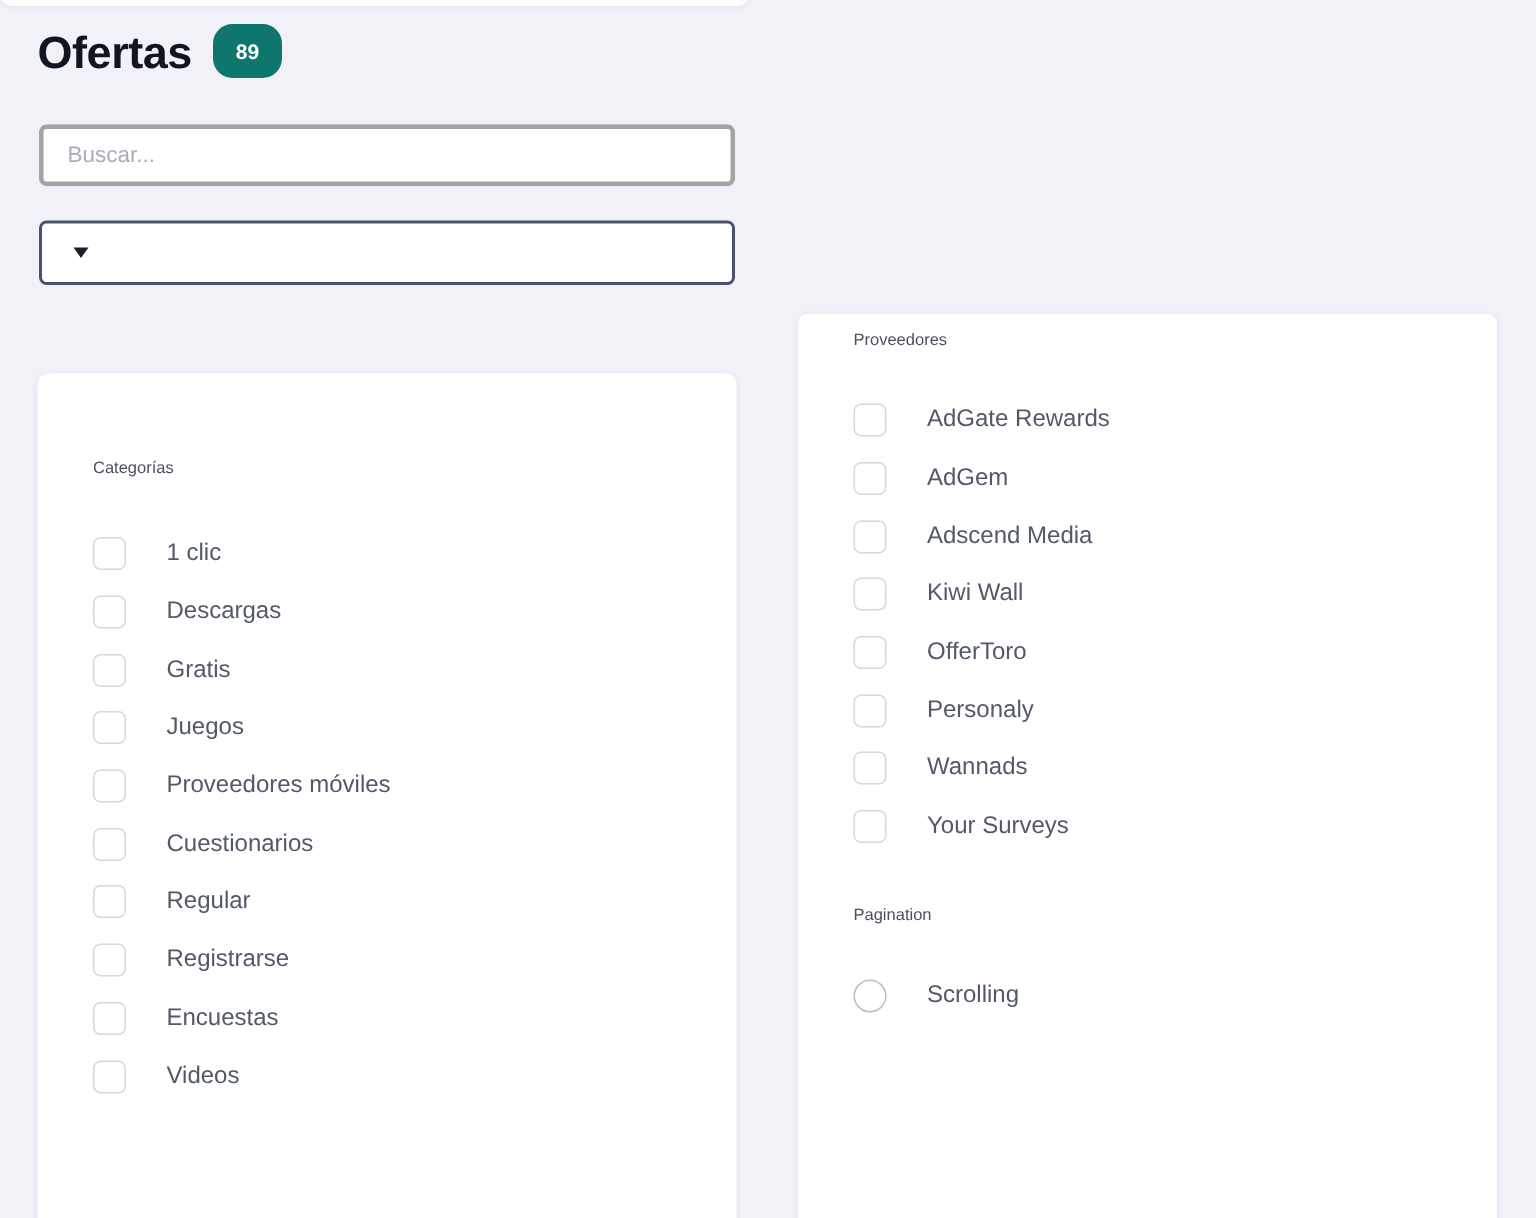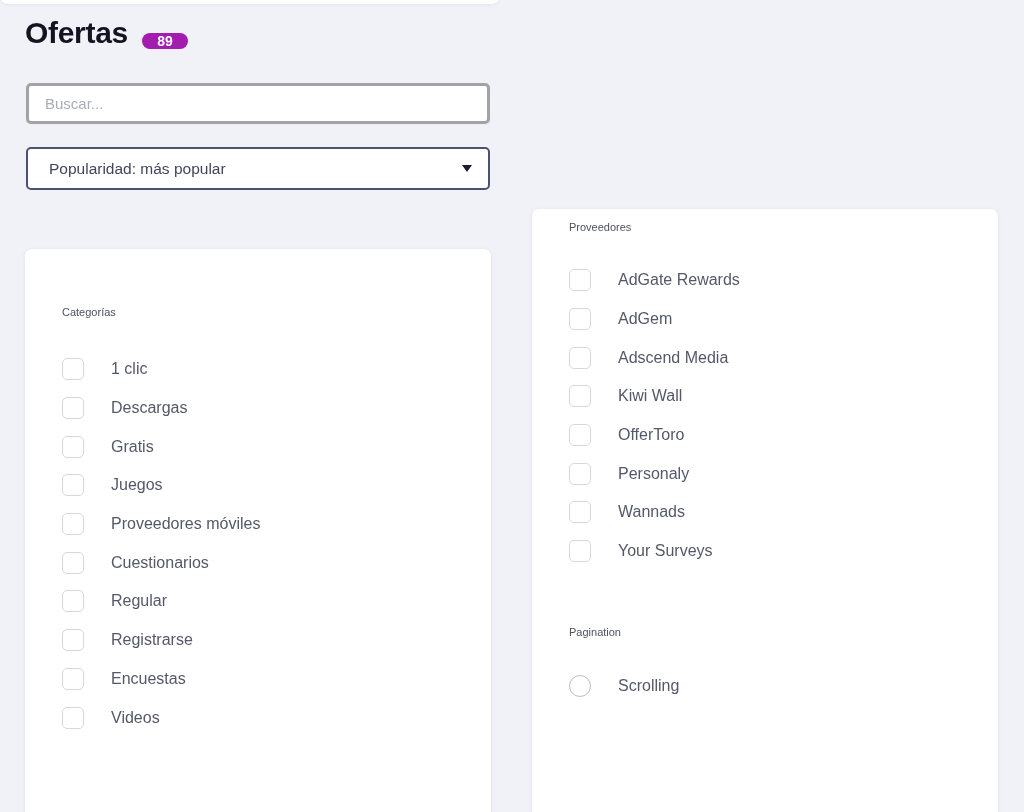--- a/index.html
+++ b/index.html
@@ -50,24 +50,24 @@
     font-weight: 700;
     color: #121421;
     letter-spacing: -0.3px;
     line-height: 1.1;
   }
   .count-badge {
     display: inline-flex;
     align-items: center;
     justify-content: center;
     min-width: 46px;
-    height: 16px;
+    height: 36px;
     padding: 0 12px;
     border-radius: 13px;
-    background: #a21caf;
+    background: #0f766e;
     color: #ffffff;
     font-size: 14px;
     font-weight: 600;
     line-height: 1;
   }
 
   
   .search-wrap {
     position: absolute;
     left: 26px;
@@ -203,41 +203,40 @@
 
   
   .right-inner {
     position: absolute;
     left: 37px;
     top: 13px;
     right: 20px;
   }
   .right-inner .filter-list { margin-top: 28px; }
 
-  .pagination-block { margin-top: 56px; }
+  .pagination-block { margin-top: 34px; }
   .pagination-block .filter-list { margin-top: 29px; }
 </style>
 </head>
 <body>
 
 <div id="page">
 
   <div class="top-strip"></div>
 
   <div class="page-header">
     <div class="page-title">Ofertas</div>
     <div class="count-badge">89</div>
   </div>
 
   <div class="search-wrap">
     <input class="search-input" type="text" placeholder="Buscar..." style="">
   </div>
 
   <div class="select-wrap">
-    <span class="select-value">Popularidad: más popular</span>
     <span class="select-arrow"></span>
   </div>
 
   <div class="card card-left">
     <div class="left-inner">
       <div class="section-title">Categorías</div>
       <ul class="filter-list">
         <li class="filter-row">
           <span class="checkbox"></span>
           <span class="filter-label">1 clic</span>

